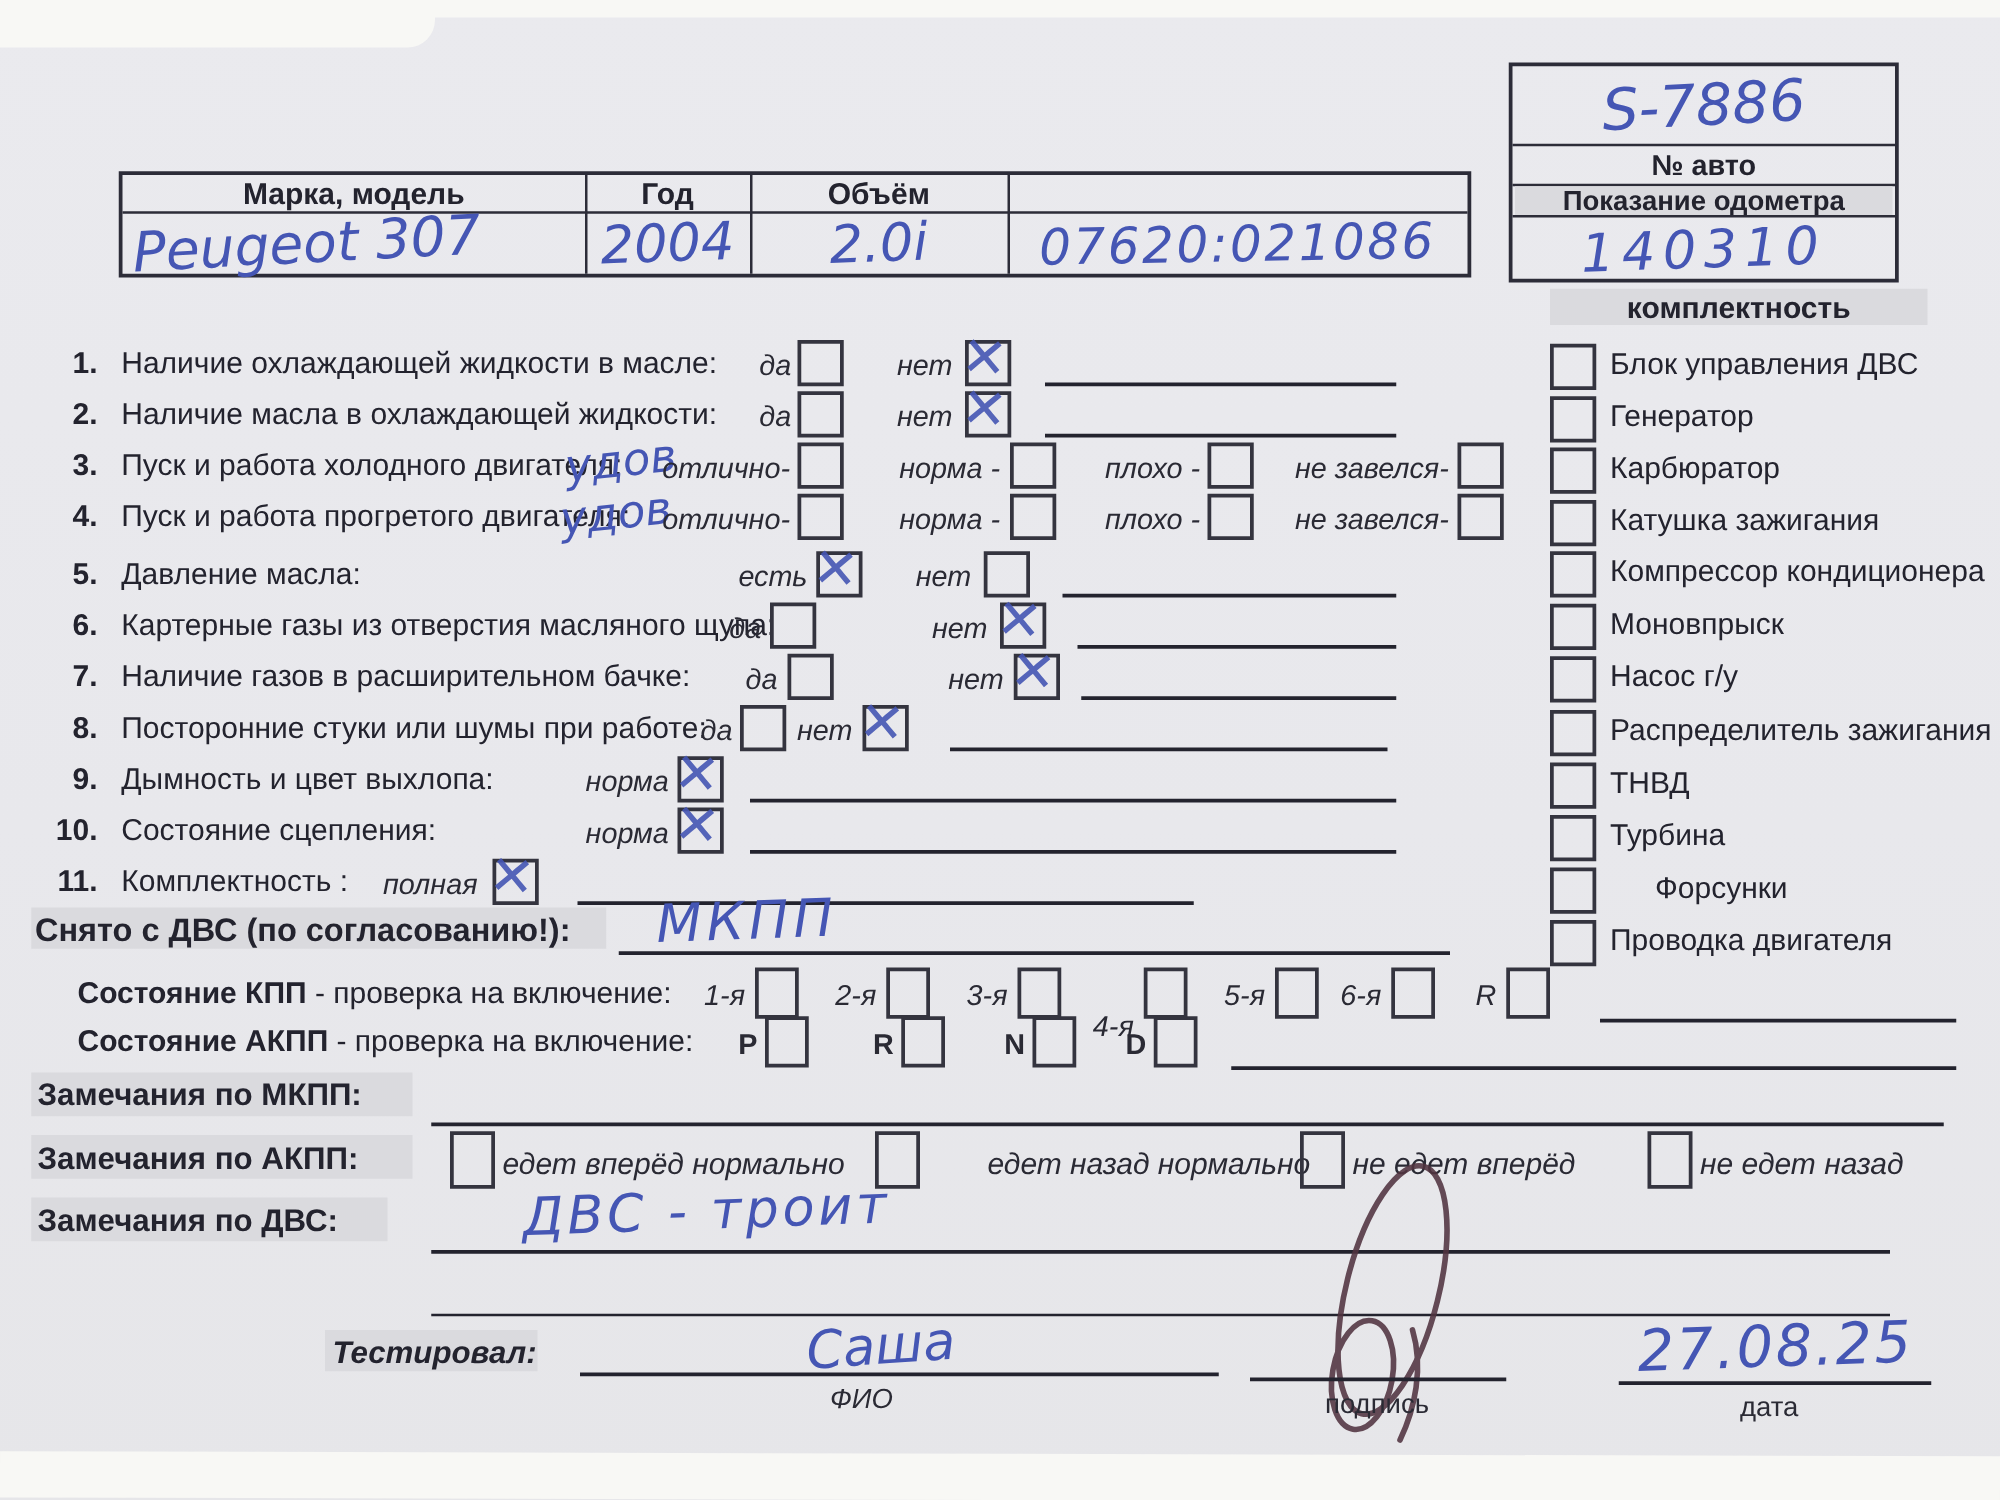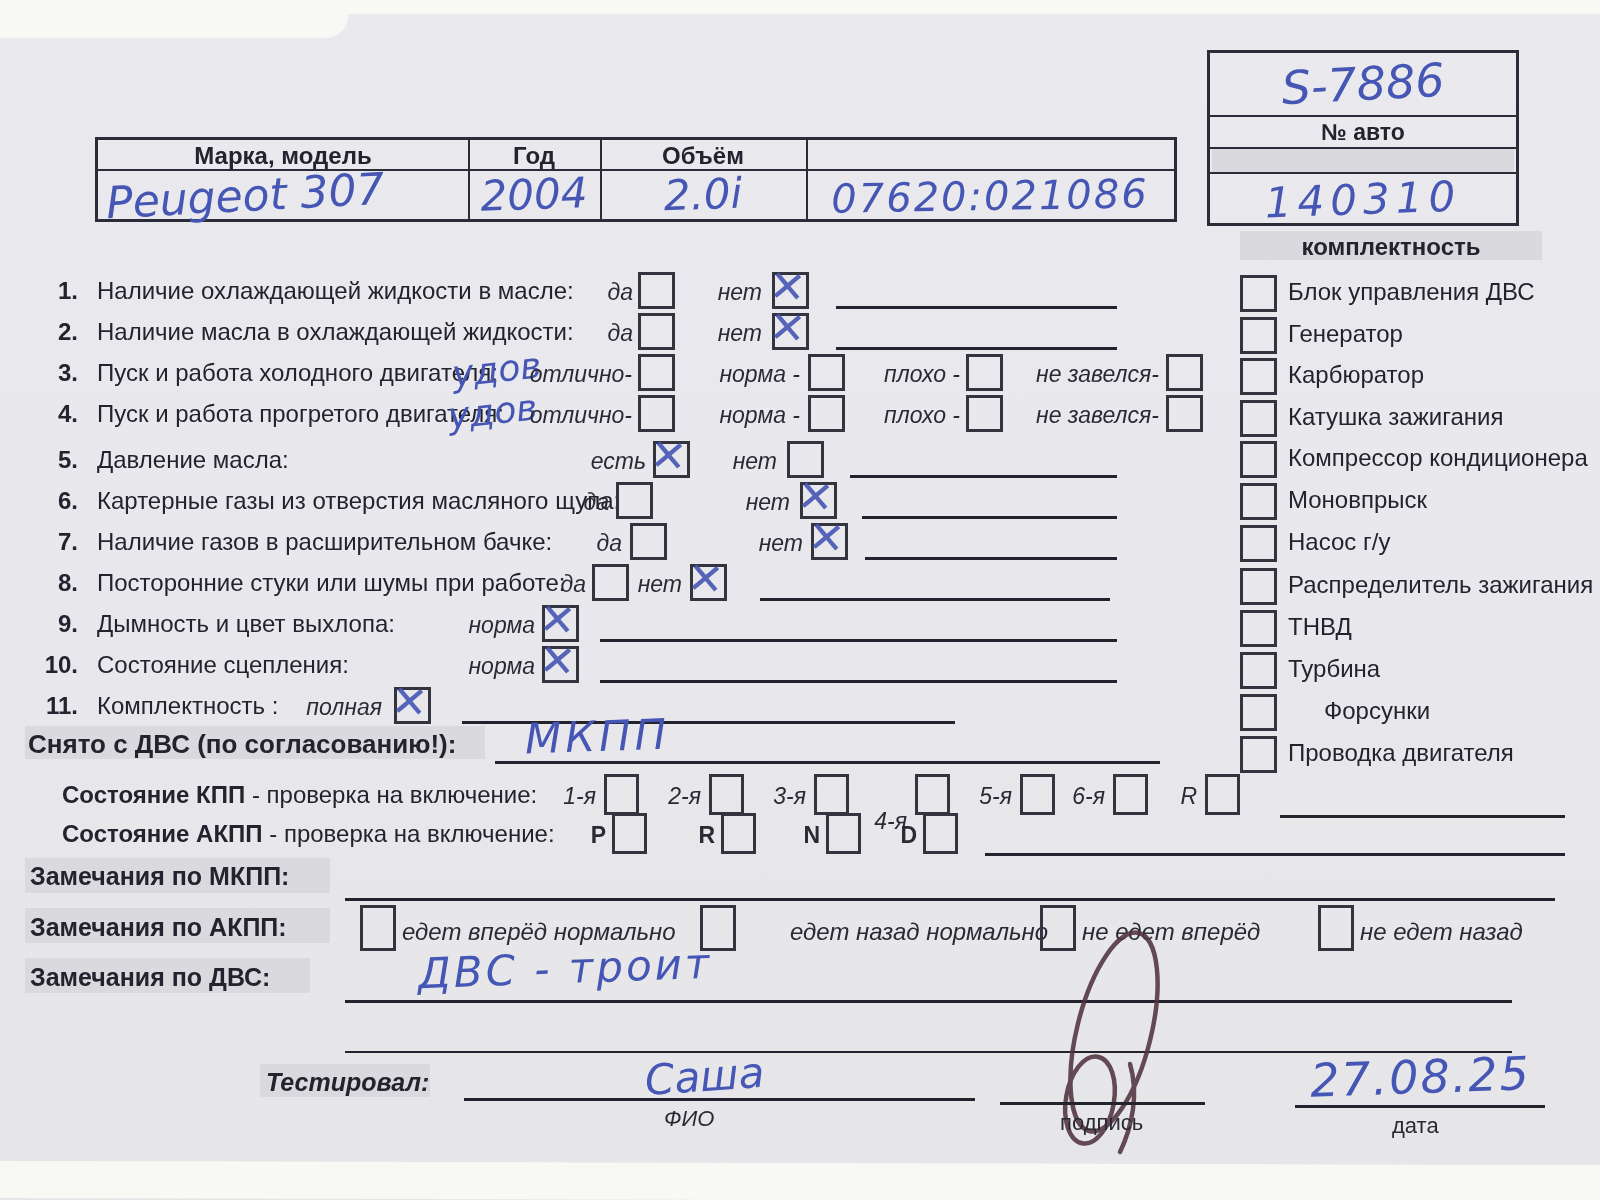--- a/index.html
+++ b/index.html
@@ -51,20 +51,21 @@
   <div class="strip" style="left:0;top:1163px;width:1600px;height:37px;transform:rotate(.15deg);"></div>
 
 
 
   <div class="autobox">
     <span class="hw" style="left:0;right:0;top:8px;font-size:46px;text-align:center;transform:rotate(-3deg);">S-7886</span>
     <span class="inhline" style="top:62px;"></span>
     <span class="abs" style="left:0;right:0;top:66px;text-align:center;font-size:23px;font-weight:bold;">№ авто</span>
     <span class="inhline" style="top:94px;"></span>
     <span class="shade" style="left:2px;right:2px;top:96px;height:23px;"></span>
+    <span class="abs" style="left:0;right:0;top:95px;text-align:center;font-size:22px;font-weight:bold;">Показание одометра</span>
     <span class="inhline" style="top:119px;"></span>
     <span class="hw" style="left:0;right:0;top:126px;font-size:42px;letter-spacing:6px;text-align:center;transform:rotate(-2deg);">140310</span>
   </div>
 
   <div class="vtable">
     <span class="vline" style="left:370px;"></span>
     <span class="vline" style="left:502px;"></span>
     <span class="vline" style="left:708px;"></span>
     <span class="inhline" style="top:29px;"></span>
     <span class="th" style="left:0;width:370px;">Марка, модель</span>

